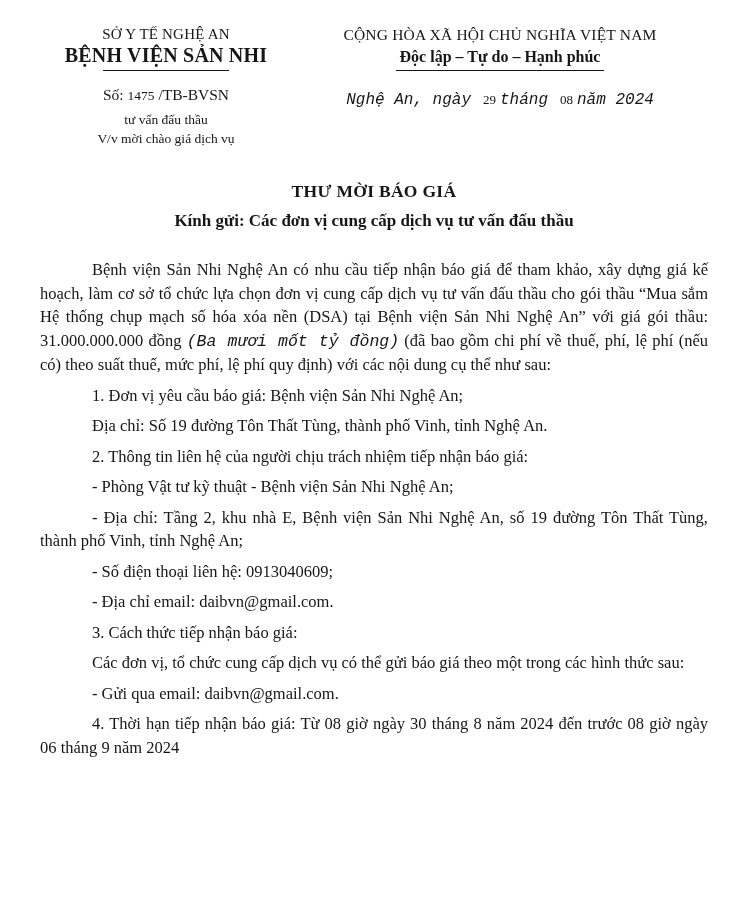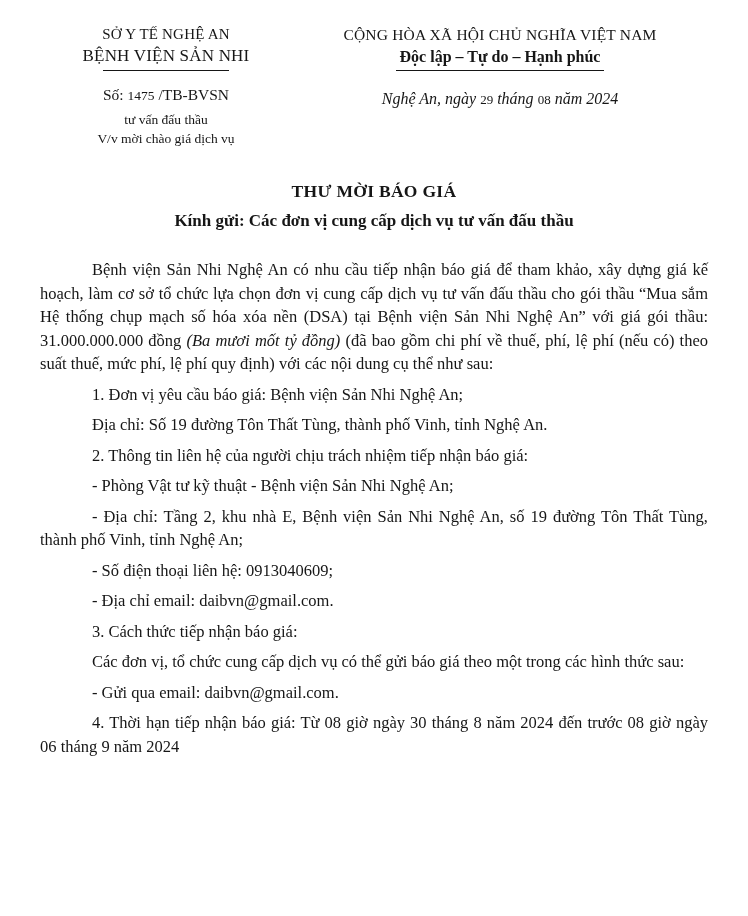--- a/index.html
+++ b/index.html
@@ -12,48 +12,48 @@
     color:#161616;
     font-family:"Liberation Serif","DejaVu Serif",serif;
     overflow:hidden;
   }
   
   .header { display:flex; align-items:flex-start; }
   .header-left { width:252px; flex-shrink:0; text-align:center; }
   .header-right { flex:1; text-align:center; }
 
   .org-parent { font-size:15px; line-height:21px; letter-spacing:.2px; }
-  .org-name   { font-size:17px; font-weight:normal; line-height:21px; letter-spacing:.2px; }
+  .org-name   { font-size:20px; font-weight:bold; line-height:21px; letter-spacing:.2px; }
   .org-underline { width:126px; border-top:1.5px solid #161616; margin:4px auto 13px auto; }
   .doc-number { font-size:15.5px; line-height:21px; }
   .doc-number .num { font-size:13.5px; }
   .subject { font-size:13.5px; line-height:19px; margin-top:4px; }
 
   .national1 { font-size:15.5px; font-weight:normal; line-height:21px; letter-spacing:.2px; }
   .national2 { font-size:16px; font-weight:bold; line-height:23px; }
   .national2 .underlined { display:inline-block; border-bottom:1.5px solid #161616; padding:0 4px 2px 4px; }
   .date-line { font-size:16px; font-style:italic; margin-top:19px; }
-  .date-line .filled { font-size:13px; font-style:normal; }
+  .date-line .filled { font-size:13px; font-style:normal;margin-left:8px; }
 
   
   .title-block { text-align:center; margin-top:33px; }
   .doc-title  { font-size:17.5px; font-weight:bold; letter-spacing:.3px; }
   .salutation { font-size:17px;  font-weight:bold; margin-top:9px; }
 
   
   .body-text { margin-top:27px; }
   .para {
     margin:0 0 7px 0;
     font-size:16.5px;
     line-height:23.5px;
     text-align:justify;
     text-indent:52px;
   }
   .bold { font-weight:bold; }
-  .it   { font-style:italic; }
+  .it   { font-style:italic;font-family:Liberation Mono, monospace; }
 </style>
 </head>
 <body>
 
 <div class="page">
 
   <div class="header">
 
     <div class="header-left">
       <div class="org-parent">SỞ Y TẾ NGHỆ AN</div>

